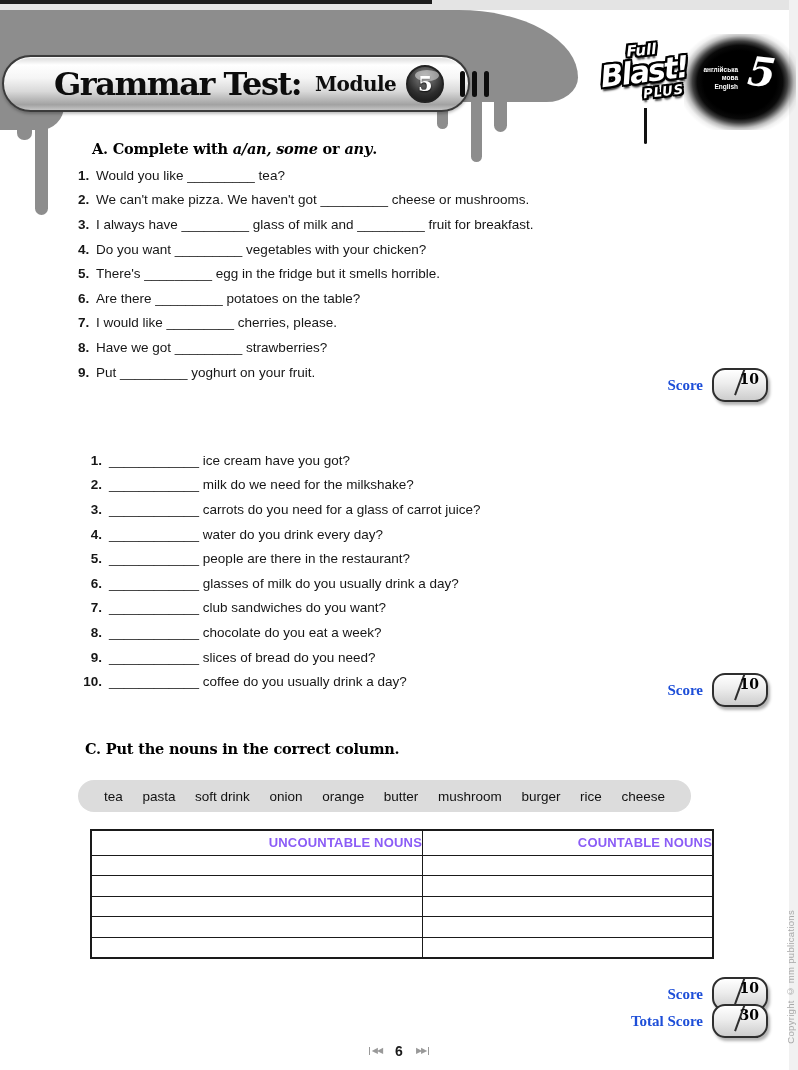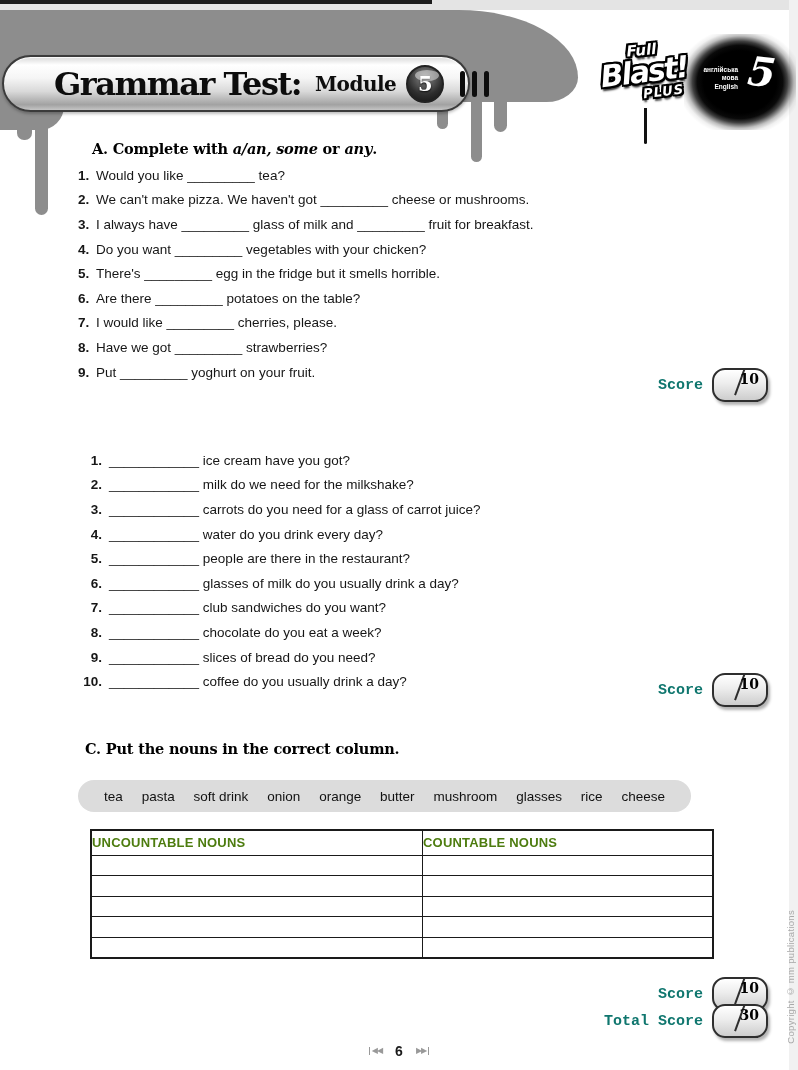--- a/index.html
+++ b/index.html
@@ -67,36 +67,36 @@
   #headC { left:85px; top:740px;text-align:right; }
   .items { position:absolute; }
   #itemsA { left:78px; top:163px; }
   #itemsB { left:75px; top:448px; }
   .item { height:24.6px; display:flex; align-items:center; font-size:13.5px; color:#161616; white-space:nowrap; }
   #itemsA .num { width:18px; flex:0 0 auto; font-weight:bold; }
   #itemsB .num { width:27px; flex:0 0 auto; text-align:right; font-weight:bold; margin-right:7px; }
   
   .score-row { position:absolute; right:30px; display:flex; align-items:center; gap:9px; }
   #scoreA { top:368px; } #scoreB { top:673px; } #scoreC { top:977px; } #scoreTotal { top:1004px; }
-  .score-label { font-family:Liberation Mono, monospace; font-weight:700; font-size:15px; color:#0f766e; white-space:nowrap; }
+  .score-label { font-family:Liberation Serif, serif; font-weight:700; font-size:15px; color:#1d4ed8; white-space:nowrap; }
   .scorebox {
     width:56px; height:34px; border:2px solid #2e2e2e; border-radius:13px; position:relative; overflow:hidden;
     background:linear-gradient(180deg,#ffffff,#ededed 45%,#cdcdcd);
     box-shadow:2px 3px 3px rgba(0,0,0,.3), inset 0 1px 0 #fff;
   }
   .scorebox .slash { position:absolute; left:25px; top:-3px; width:2px; height:29px; background:#2e2e2e; transform:rotate(20deg); }
   .scorebox .max { position:absolute; right:7px; top:1px; font-family:"DejaVu Serif", serif; font-weight:700; font-size:14px; color:#000; }
   
   .wordbank {
     position:absolute; left:78px; top:780px; width:613px; height:32px; background:#dcdcdc; border-radius:16px;
     display:flex; align-items:center; justify-content:space-between; padding:0 26px; font-size:13.5px; color:#111;
   }
   
   .nouns-table { position:absolute; left:90px; top:829px; width:624px; border-collapse:collapse; border:2.5px solid #1a1a1a; }
-  .nouns-table th { border:1.5px solid #1a1a1a; height:25px; font-size:13px; font-weight:bold; text-align:left; letter-spacing:0.2px; color:#4d7c0f; }
+  .nouns-table th { border:1.5px solid #1a1a1a; height:25px; font-size:13px; font-weight:bold; text-align:right; letter-spacing:0.2px; color:#8b5cf6; }
   .nouns-table td { border:1.5px solid #1a1a1a; height:20.5px; }
   
   .footer-nav { position:absolute; left:0; right:0; top:1043px; display:flex; justify-content:center; align-items:center; gap:13px; }
   .page-num { font-size:14px; font-weight:bold; color:#1a1a1a; }
   .nav-icon { font-size:8px; color:#999; letter-spacing:-1px; line-height:1; }
   .nav-prev { border-left:1.5px solid #999; padding-left:2px; }
   .nav-next { border-right:1.5px solid #999; padding-right:2px; }
   .copyright {
     position:absolute; right:2px; bottom:26px; writing-mode:vertical-rl; transform:rotate(180deg);
     font-size:9.5px; color:#a9a9a9; letter-spacing:0.3px; z-index:2;
@@ -249,21 +249,21 @@
 
   <div class="heading" id="headC">C. Put the nouns in the correct column.</div>
   <div class="wordbank">
     <span>tea</span>
     <span>pasta</span>
     <span>soft drink</span>
     <span>onion</span>
     <span>orange</span>
     <span>butter</span>
     <span>mushroom</span>
-    <span>glasses</span>
+    <span>burger</span>
     <span>rice</span>
     <span>cheese</span>
   </div>
   <table class="nouns-table">
     <thead>
       <tr>
         <th>UNCOUNTABLE NOUNS</th>
         <th>COUNTABLE NOUNS</th>
       </tr>
     </thead>

